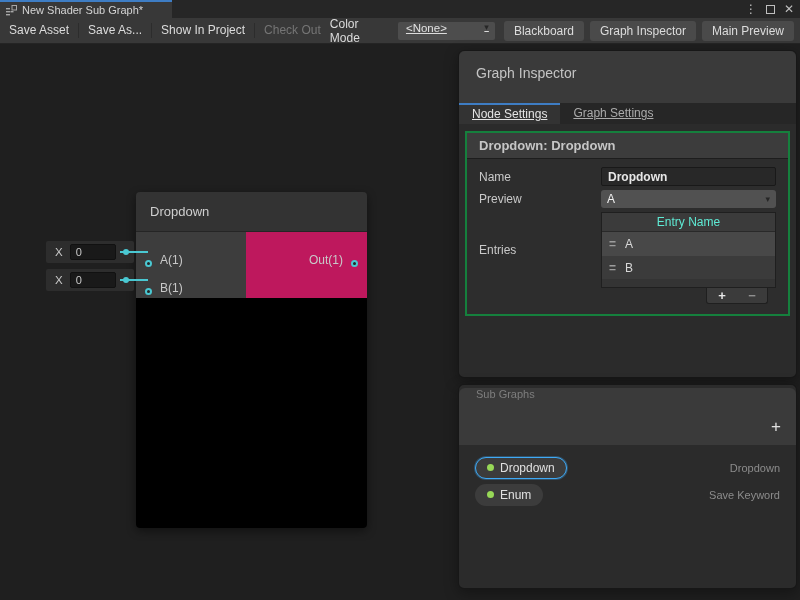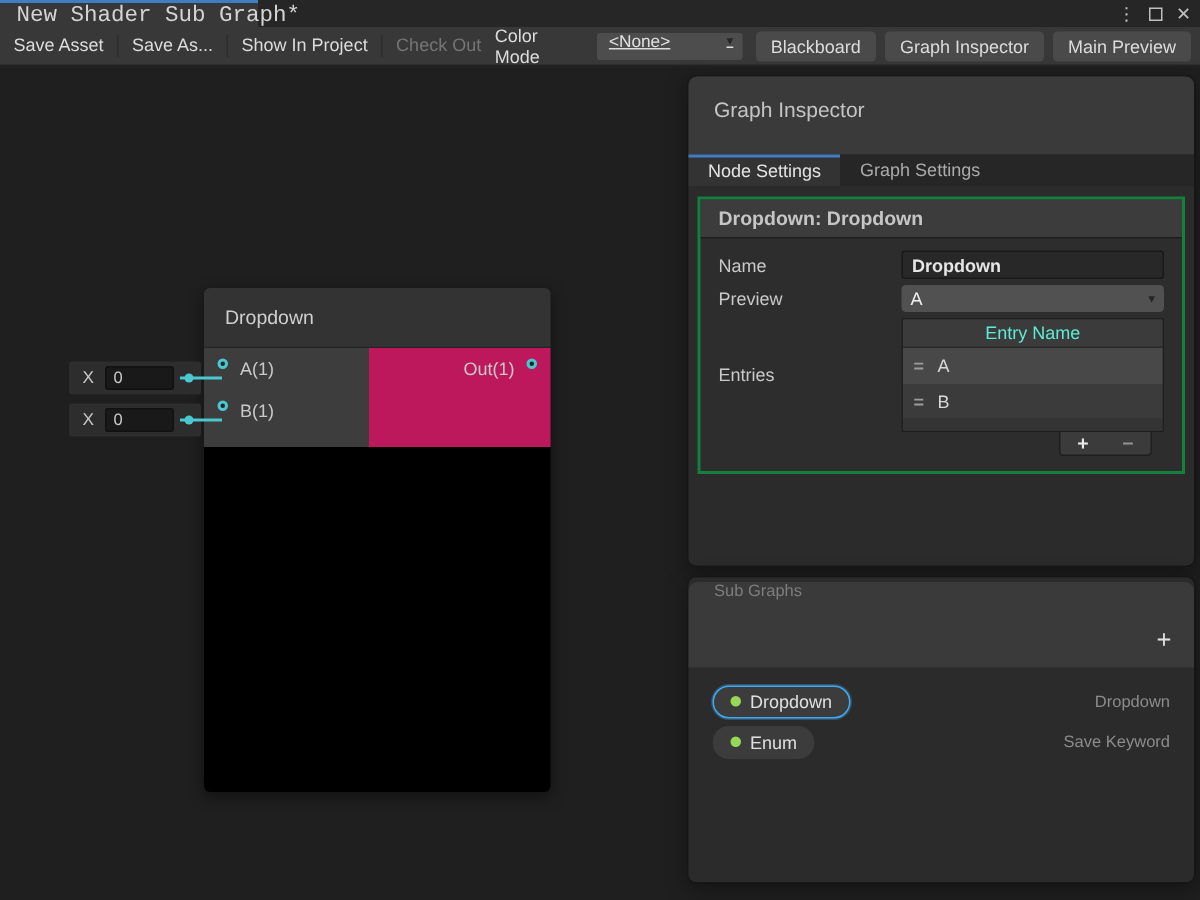--- a/index.html
+++ b/index.html
@@ -3,21 +3,21 @@
 <meta charset="utf-8">
 <style>
   * { margin:0; padding:0; box-sizing:border-box; }
   html,body { width:800px; height:600px; overflow:hidden; background:#1F1F1F;
     font-family:"Liberation Sans","DejaVu Sans",sans-serif; -webkit-font-smoothing:antialiased; }
 
   
   .topbar { position:absolute; left:0; top:0; width:800px; height:18px; background:#262626; }
   .doc-tab { position:absolute; left:0; top:0; width:172px; height:18px; background:#383838;
     border-top:2px solid #3E7DC4; display:flex; align-items:center; padding-left:6px; gap:5px; }
-  .doc-tab .ttl { font-size:15px; color:#D4D4D4; white-space:nowrap;font-family:Liberation Mono, monospace; }
+  .doc-tab .ttl { font-size:11px; color:#D4D4D4; white-space:nowrap; }
   .win-controls { position:absolute; right:6px; top:0; height:18px; display:flex; align-items:center; gap:9px; }
   .wc { color:#BFBFBF; font-size:12px; line-height:18px; cursor:default; }
   .wc-max { width:9px; height:9px; border:1.5px solid #BFBFBF; display:inline-block; }
 
   
   .toolbar { position:absolute; left:0; top:18px; width:800px; height:26px; background:#383838;
     border-bottom:1px solid #242424; display:flex; align-items:center; font-size:12px; color:#DCDCDC; }
   .tb-btn { padding:0 9px; line-height:25px; white-space:nowrap; }
   .tb-sep { width:1px; height:15px; background:#2C2C2C; }
   .tb-disabled { color:#757575; }
@@ -30,42 +30,42 @@
 
   
   .canvas { position:absolute; left:0; top:44px; width:800px; height:556px; background:#1F1F1F; }
 
   .node { position:absolute; left:136px; top:148px; width:231px; box-shadow:0 3px 10px rgba(0,0,0,.45); border-radius:4px; }
   .node-header { height:40px; background:#333333; border-radius:4px 4px 0 0; border-bottom:1px solid #252525;
     display:flex; align-items:center; padding-left:14px; font-size:13px; color:#CFCFCF; }
   .node-ports { display:flex; height:66px; }
   .ports-in { width:110px; background:#3D3D3D; padding-top:7px; }
   .ports-out { flex:1; background:#be185d; padding-top:7px; }
-  .port-row { height:28px; display:flex; align-items:flex-start; gap:8px; padding-left:9px; }
+  .port-row { height:28px; display:flex; align-items:flex-end; gap:8px; padding-left:9px; }
   .port-row-out { justify-content:flex-end; padding-left:0; padding-right:9px; }
   .port-ring { width:7px; height:7px; border:2px solid #4AC8D2; border-radius:50%; background:#262626; flex:0 0 auto; }
   .port-label { font-size:12px; color:#C9C9C9; }
   .node-preview { height:230px; background:#000; border-radius:0 0 4px 4px; }
 
   .inline-widget { position:absolute; width:88px; height:22px; background:#2D2D2D; border-radius:2px;
     display:flex; align-items:center; }
   .iw-axis { margin-left:9px; font-size:11.5px; color:#C9C9C9; }
   .iw-input { margin-left:7px; width:46px; height:16px; background:#191919; border:1px solid #111;
     border-radius:2px; color:#C9C9C9; font-size:11px; padding-left:5px; font-family:inherit; }
   .iw-dot { width:6px; height:6px; border-radius:50%; background:#4AC8D2; margin-left:7px; }
   .edge { position:absolute; height:2px; width:28px; background:#4AC8D2; }
 
   
   .panel { position:absolute; left:458px; width:339px; background:#2B2B2B; border-radius:6px;
     border:1px solid rgba(0,0,0,.45); box-shadow:0 4px 14px rgba(0,0,0,.35); }
   .inspector { top:50px; height:328px; }
   .insp-header { height:52px; background:#3A3A3A; border-radius:6px 6px 0 0; }
   .insp-header .t { padding:14px 0 0 17px; font-size:14px; color:#C4C4C4; }
   .insp-tabs { height:21px; background:#262626; display:flex; }
-  .itab { padding:0 13px; font-size:12px; line-height:21px; color:#ABABAB; }
+  .itab { padding:0 13px; font-size:12px; line-height:21px; color:#ABABAB;text-decoration:underline; }
   .itab.active { background:#333333; border-top:2px solid #3E7DC4; line-height:19px; color:#E4E4E4; }
   .insp-content { padding:7px 6px; }
   .settings-box { border:2px solid #15803d; border-radius:0; background:#2D2D2D; overflow:hidden; }
   .sb-header { height:26px; background:#3C3C3C; border-bottom:1px solid #1D1D1D; line-height:25px;
     padding-left:12px; font-size:13px; font-weight:bold; color:#C6C6C6; }
   .sb-body { padding:8px 12px 10px 12px; }
   .frow { display:flex; align-items:center; margin-bottom:4px; }
   .flabel { width:122px; flex:0 0 auto; font-size:12px; color:#C9C9C9; }
   .name-field { flex:1; height:19px; background:#282828; border:1px solid #191919; border-radius:2px;
     color:#E6E6E6; font-weight:bold; font-size:12px; padding-left:6px; font-family:inherit; }

